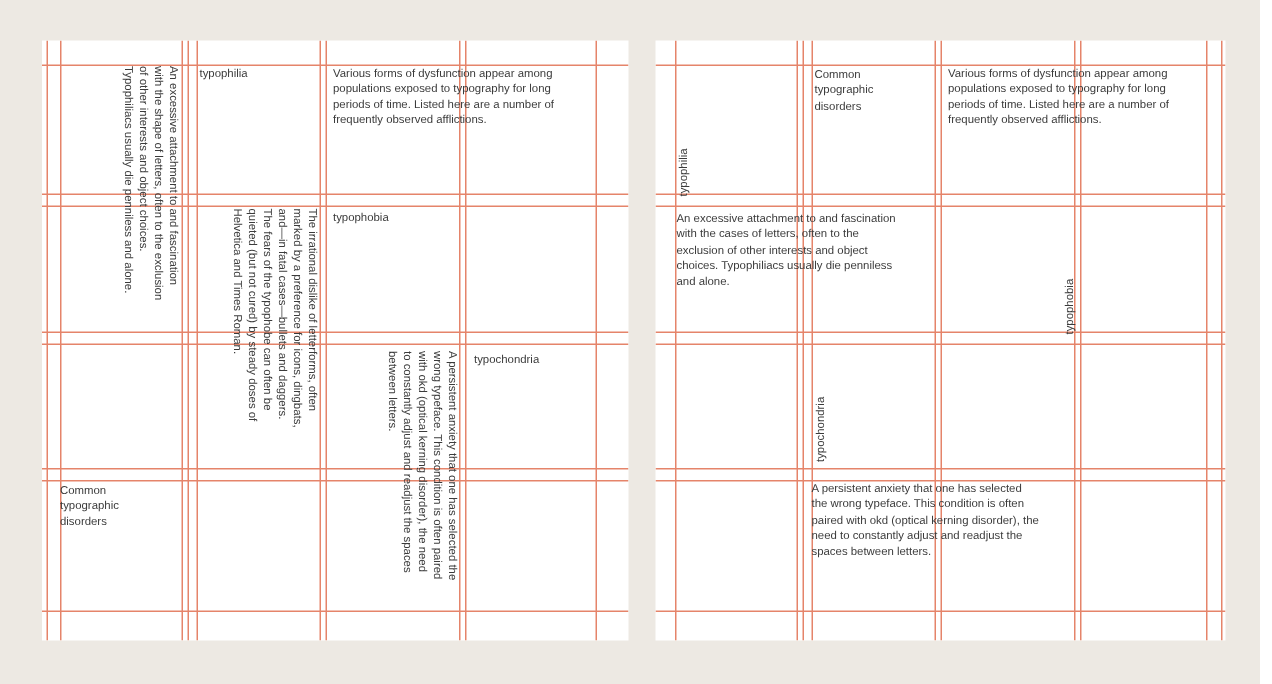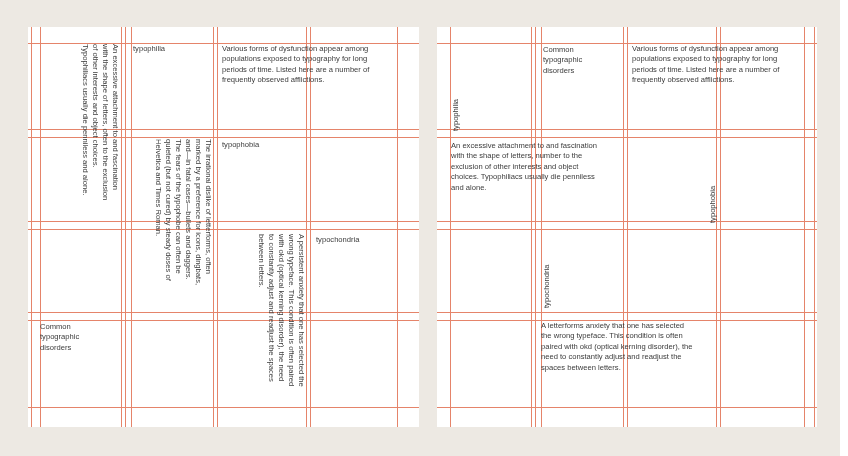--- a/index.html
+++ b/index.html
@@ -114,30 +114,30 @@
 disorders</div>
 
     <div class="tx" style="left:195px;top:17px;width:172px">Various forms of dysfunction appear among
 populations exposed to typography for long
 periods of time. Listed here are a number of
 frequently observed afflictions.</div>
 
     <div class="vblock ccw" style="left:14px;top:104px">typophilia</div>
 
     <div class="tx" style="left:14px;top:114px;width:170px">An excessive attachment to and fascination
-with the shape of letters, number to the
+with the cases of letters, often to the
 exclusion of other interests and object
 choices. Typophiliacs usually die penniless
 and alone.</div>
 
     <div class="vblock ccw" style="left:271px;top:196px">typophobia</div>
 
 
     <div class="vblock ccw" style="left:105px;top:281px">typochondria</div>
 
-    <div class="tx" style="left:104px;top:294px;width:180px">A letterforms anxiety that one has selected
+    <div class="tx" style="left:104px;top:294px;width:180px">A persistent anxiety that one has selected
 the wrong typeface. This condition is often
 paired with okd (optical kerning disorder), the
 need to constantly adjust and readjust the
 spaces between letters.</div>
   </section>
 
 </div>
 
 </body></html>

